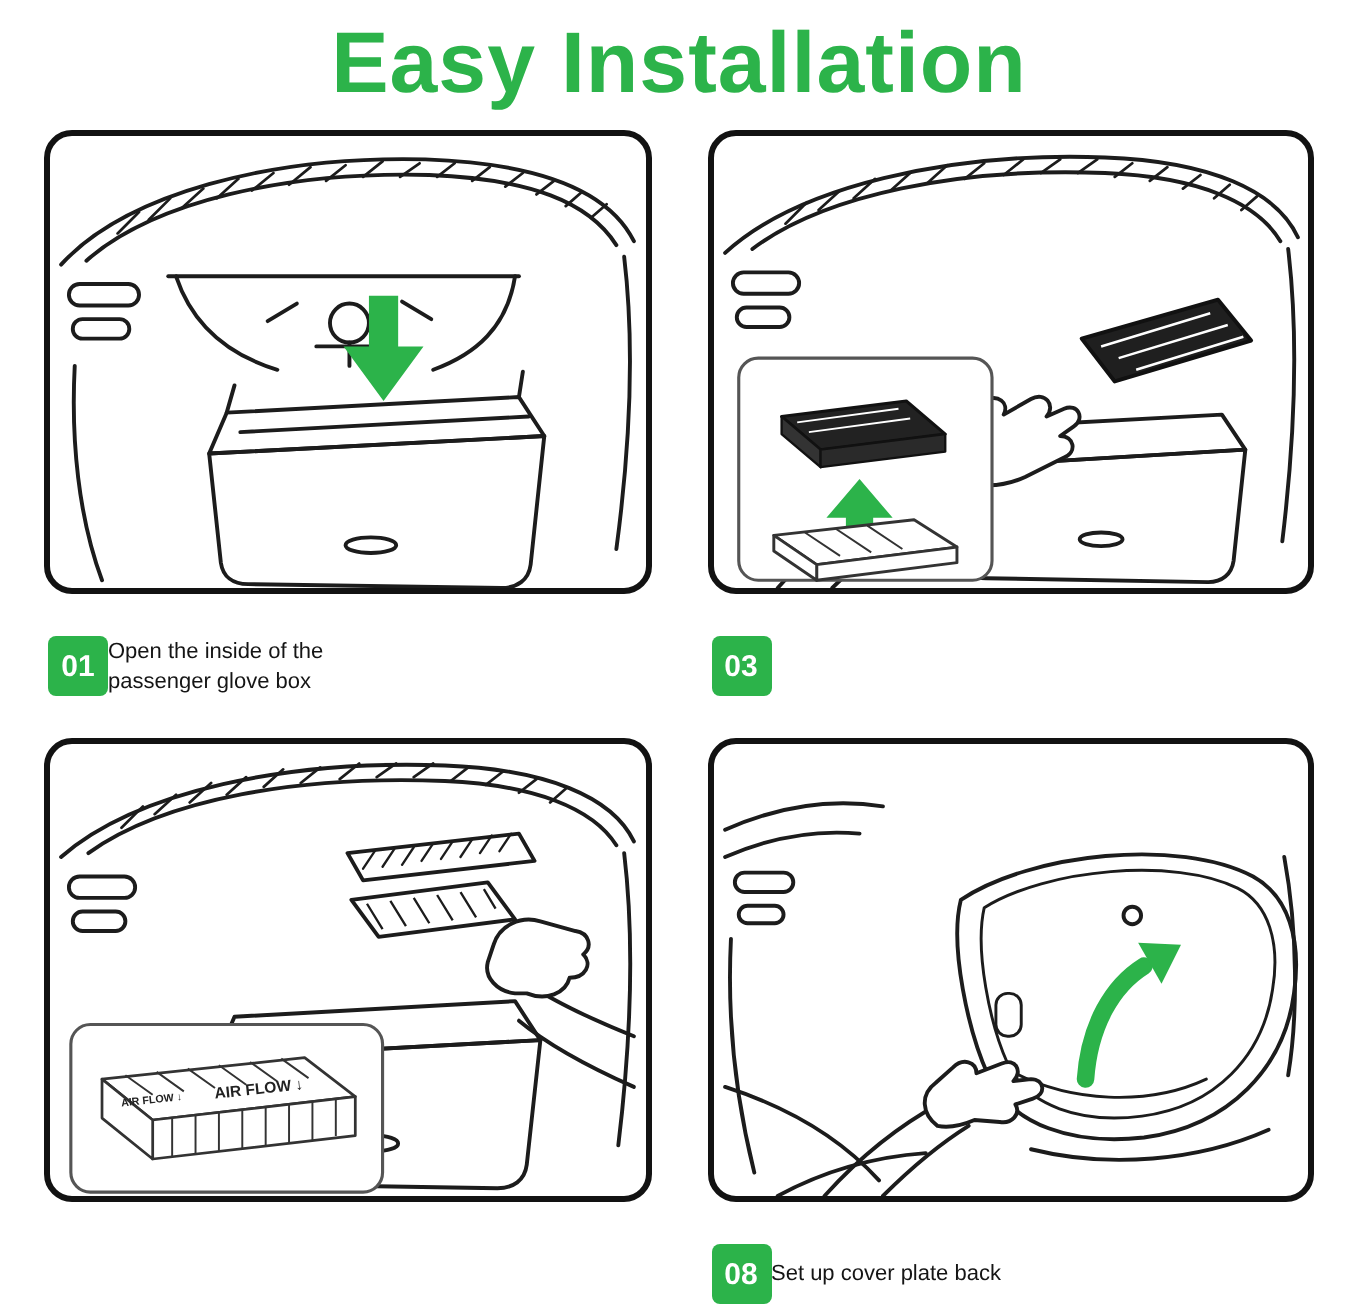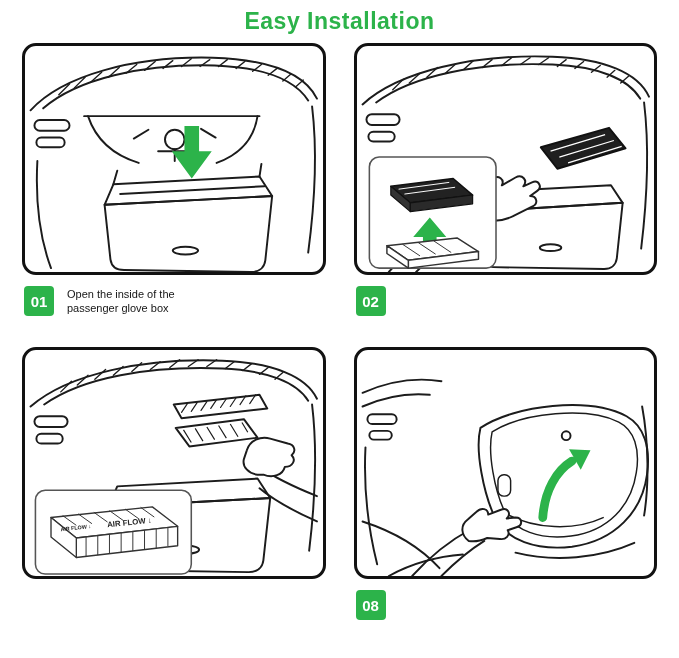--- a/index.html
+++ b/index.html
@@ -2,30 +2,30 @@
 <html style="--accent: #2CB34A;"><head>
 <meta charset="utf-8">
 <style>
   :root { --accent:#2CB34A; --ink:#1c1c1c; }
   * { box-sizing:border-box; margin:0; padding:0; }
   html,body { width:679px; height:658px; background:#fff; }
   body { font-family:"Liberation Sans", sans-serif; color:#151515; }
   .page { width:679px; height:658px; padding:6px 22px 0; }
   .title {
     text-align:center; color:var(--accent);
-    font-size:23px; font-weight:800; letter-spacing:.5px;
+    font-size:43px; font-weight:800; letter-spacing:.5px;
     margin:2px 0 8px;
   }
   .grid { display:grid; grid-template-columns:1fr 1fr; column-gap:28px; }
   .panel {
     border:3px solid #121212; border-radius:14px;
     height:232px; background:#fff; overflow:hidden;
   }
   .panel svg { display:block; width:100%; height:100%; }
-  .caption { display:flex; align-items:flex-start; gap:13px; margin:11px 2px 11px; min-height:50px; }
+  .caption { display:flex; align-items:center; margin:11px 2px 11px; min-height:50px; }
   .badge {
     flex:0 0 auto; width:30px; height:30px; border-radius:4px;
     background:var(--accent); color:#fff; font-weight:700; font-size:15px;
     display:flex; align-items:center; justify-content:center;
   }
   .caption p { font-size:11px; line-height:1.3; white-space:pre-line; margin-top:1px; }
   text.airflow { font-family:"Liberation Sans", sans-serif; fill:#222; font-weight:bold; }
 </style>
 </head>
 <body>
@@ -99,21 +99,21 @@
             <g fill="#fff" stroke="#333" stroke-width="1.5" stroke-linejoin="round">
               <polygon points="28,205 100,197 122,211 50,220"></polygon>
               <polygon points="50,220 122,211 122,219 50,228"></polygon>
               <polygon points="28,205 50,220 50,228 28,213"></polygon>
               <path d="M44 203.5l18 12M60 201.7l18 12M76 200l18 12" stroke-width="1" fill="none"></path>
             </g>
           </g>
         </svg>
       </div>
       <div class="caption">
-        <div class="badge">02</div>
+        <div class="badge">03</div>
       </div>
     </div>
 
     <div>
       <div class="panel">
         <svg viewBox="0 0 300 232">
           <g fill="none" stroke="#1c1c1c" stroke-width="2" stroke-linecap="round" stroke-linejoin="round">
             <path d="M3 58C42 24 120 8 200 11C252 13 286 27 297 50"></path>
             <path d="M17 56C56 28 126 16 200 19C246 21 276 33 288 52"></path>
             <path stroke-width="1.4" d="M34 43l11-11M51 36l11-10M69 30l11-10M88 26l10-9M107 22l10-9M126 20l10-8M146 18l10-8M165 17l10-7M184 17l10-7M203 19l9-7M221 21l9-7M238 25l9-7M254 30l8-7"></path>
@@ -172,17 +172,18 @@
           </g>
           <path fill="#fff" stroke="#1c1c1c" stroke-width="2" stroke-linejoin="round" d="M112 196c-8-6-9-16-1-22l9-8c5-5 12-3 12 3l13-5c7-3 11 4 6 9l9-1c7 0 8 8 1 10l-9 3c3 5-2 10-8 9l-13-1c-7 3-14 4-19 3z"></path>
           <g>
             <path d="M188 172C190 144 202 124 218 114" style="stroke:var(--accent)" stroke-width="9" fill="none" stroke-linecap="round"></path>
             <polygon style="fill:var(--accent)" points="237,103 227,123 215,102"></polygon>
           </g>
         </svg>
       </div>
       <div class="caption">
         <div class="badge">08</div>
+        <p>Set up cover plate back</p>
       </div>
     </div>
 
   </div>
 </div>
 
 </body></html>

